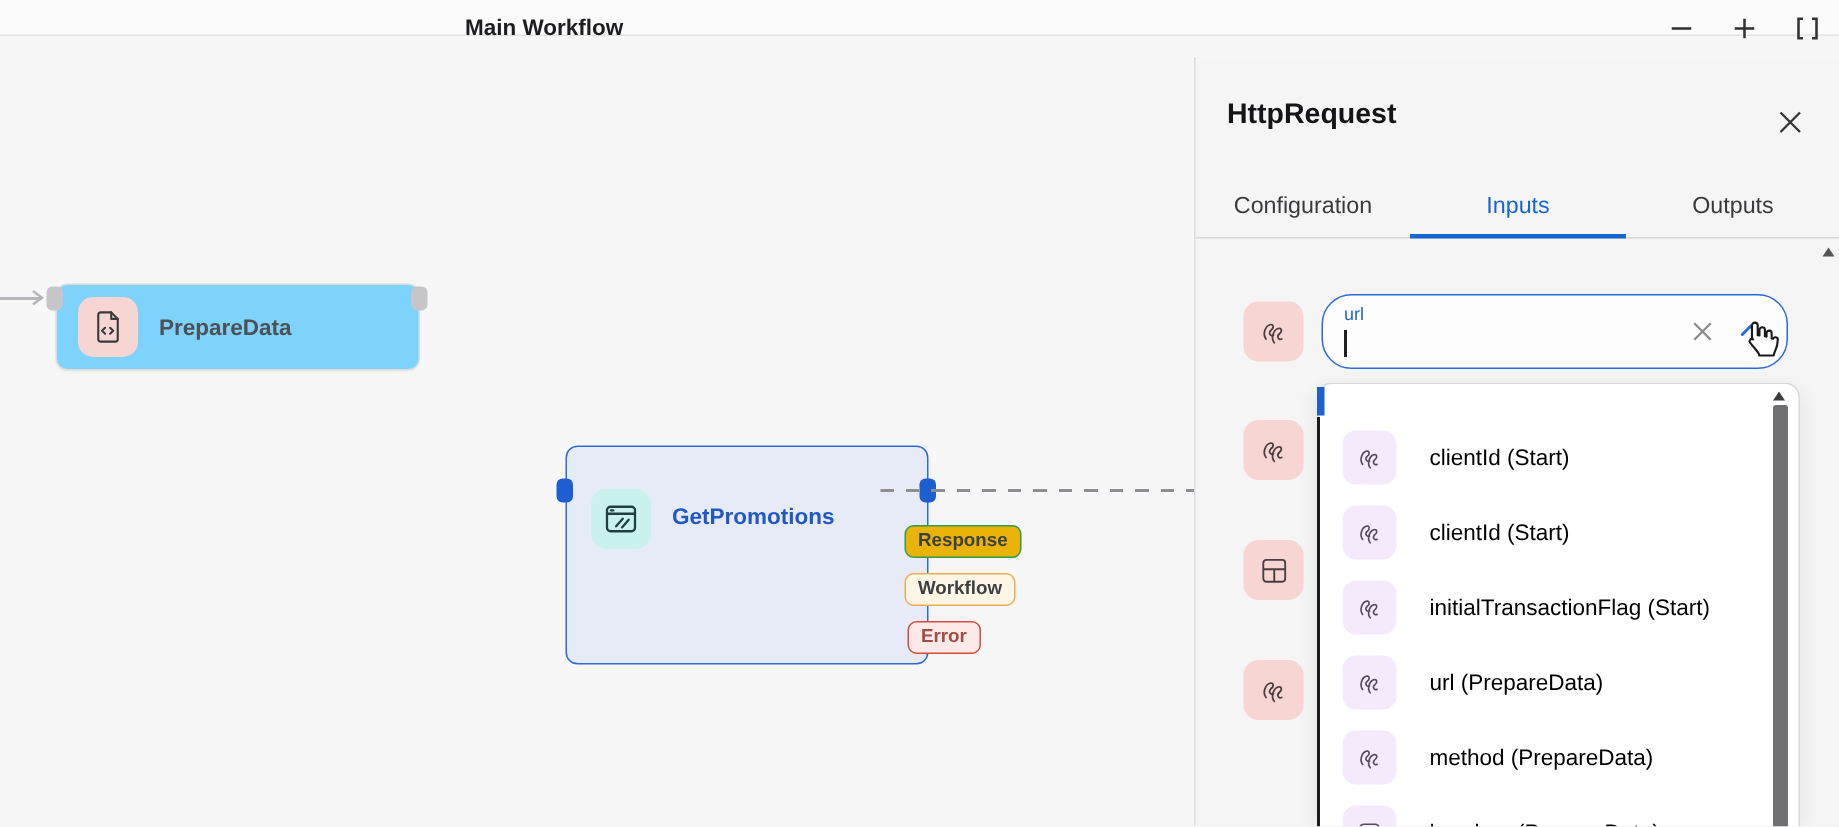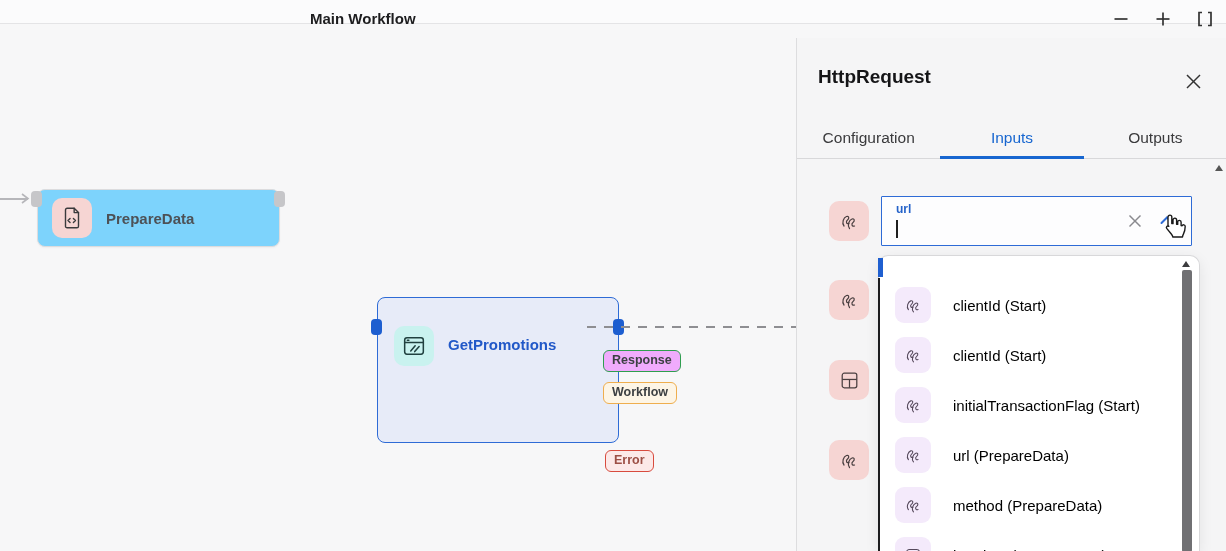--- a/index.html
+++ b/index.html
@@ -27,39 +27,39 @@
   .icon-cyan { background:#c9f2ef; }
   .node-label { font-size:15px; font-weight:700; margin-left:14px; }
   .label-gray { color:#4d5156; }
   .label-blue { color:#2158c8; margin-top:10px; }
 
   .connector { position:absolute; width:11px; height:16px; border-radius:4px; }
   .conn-gray { background:#c6c6c9; }
   .conn-blue { background:#1d5ed0; }
 
   .badge { position:absolute; height:22px; line-height:19px; padding:0 8px; border-radius:6px; font-size:12.5px; font-weight:700; z-index:5; }
-  .badge-response { border:1.5px solid #2f9e4f; background:#f0abfc; color:#3d4043; }
+  .badge-response { border:1.5px solid #2f9e4f; background:#eab308; color:#3d4043; }
   .badge-timeout  { border:1.5px solid #efae4e; background:#fdf5e6; color:#3d4043; }
-  .badge-error    { border:1.5px solid #d84b3e; background:#fce9e8; color:#9c4f45;margin-top:36px; }
+  .badge-error    { border:1.5px solid #d84b3e; background:#fce9e8; color:#9c4f45; }
 
   
   .panel { position:absolute; left:796px; top:38px; width:430px; height:513px; background:#f5f5f6; border-left:1px solid #dddddf; }
   .panel-title { position:absolute; left:21px; top:28px; font-size:19px; font-weight:700; color:#151517; }
   .panel-close { position:absolute; right:22px; top:32px; width:22px; height:22px; border:none; background:transparent; cursor:pointer; display:flex; align-items:center; justify-content:center; padding:0; }
 
   .tabs { position:absolute; left:0; top:88px; width:430px; height:33px; display:flex; border-bottom:1px solid #d8d8da; }
   .tab { flex:1 1 0; text-align:center; font-size:15.5px; color:#3a3a3c; cursor:pointer; line-height:24px; }
   .tab.active { color:#1766d0; }
   .tab-underline { position:absolute; left:143px; top:118px; width:144px; height:3px; background:#1766d0; }
 
   .panel-scroll-arrow { position:absolute; right:3px; top:127px; width:0; height:0; border-left:4px solid transparent; border-right:4px solid transparent; border-bottom:6px solid #555; }
 
   .row-icon { position:absolute; width:40px; height:40px; border-radius:10px; background:#f6d5d3; display:flex; align-items:center; justify-content:center; }
 
-  .url-field { position:absolute; left:84px; top:158px; width:311px; height:50px; background:#fdfdfe; border:1.5px solid #2e6bd6; border-radius:1px;font-weight:bold; }
+  .url-field { position:absolute; left:84px; top:158px; width:311px; height:50px; background:#fdfdfe; border:1.5px solid #2e6bd6; border-radius:20px; }
   .url-field-label { position:absolute; left:14px; top:5px; font-size:12px; color:#2563c9; }
   .caret { position:absolute; left:14px; top:23px; width:1.5px; height:18px; background:#1f1f1f; }
   .field-clear { position:absolute; right:46px; top:14px; width:20px; height:20px; border:none; background:transparent; cursor:pointer; padding:0; display:flex; align-items:center; justify-content:center; }
   .field-chevron { position:absolute; right:16px; top:17px; width:16px; height:12px; border:none; background:transparent; cursor:pointer; padding:0; }
 
   
   .dropdown { position:absolute; left:81px; top:217px; width:322px; height:296px; background:#ffffff; border:1px solid #d8d8da; border-bottom:none; border-radius:10px 10px 0 0; box-shadow:0 4px 14px rgba(0,0,0,.08); overflow:hidden; z-index:10; }
   .dd-left-dark { position:absolute; left:80.5px; top:240px; width:2px; height:273px; background:#1c1c1e; z-index:12; }
   .dd-caret-blue { position:absolute; left:81px; top:220px; width:5px; height:19px; background:#1f5fd0; z-index:13; }
   .dd-item { position:absolute; left:0; width:300px; height:36px; display:flex; align-items:center; cursor:pointer; }

